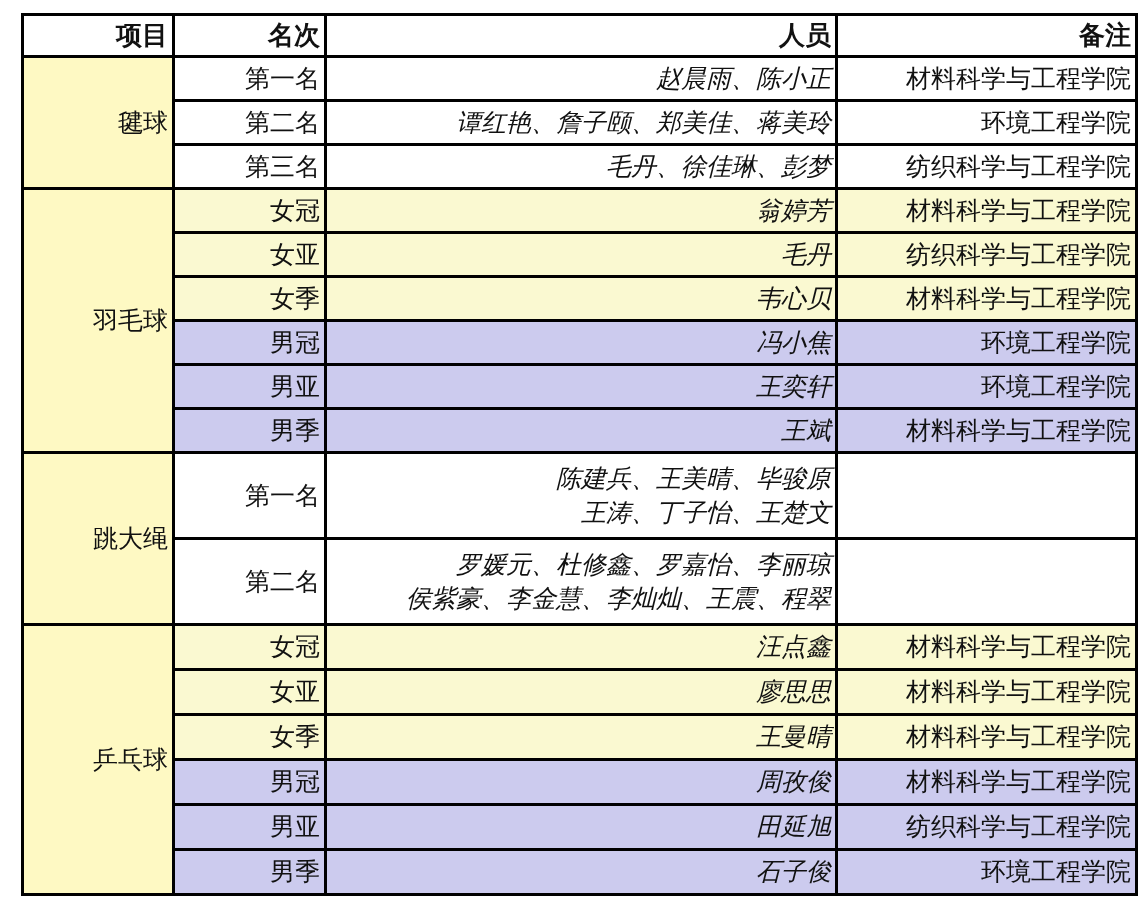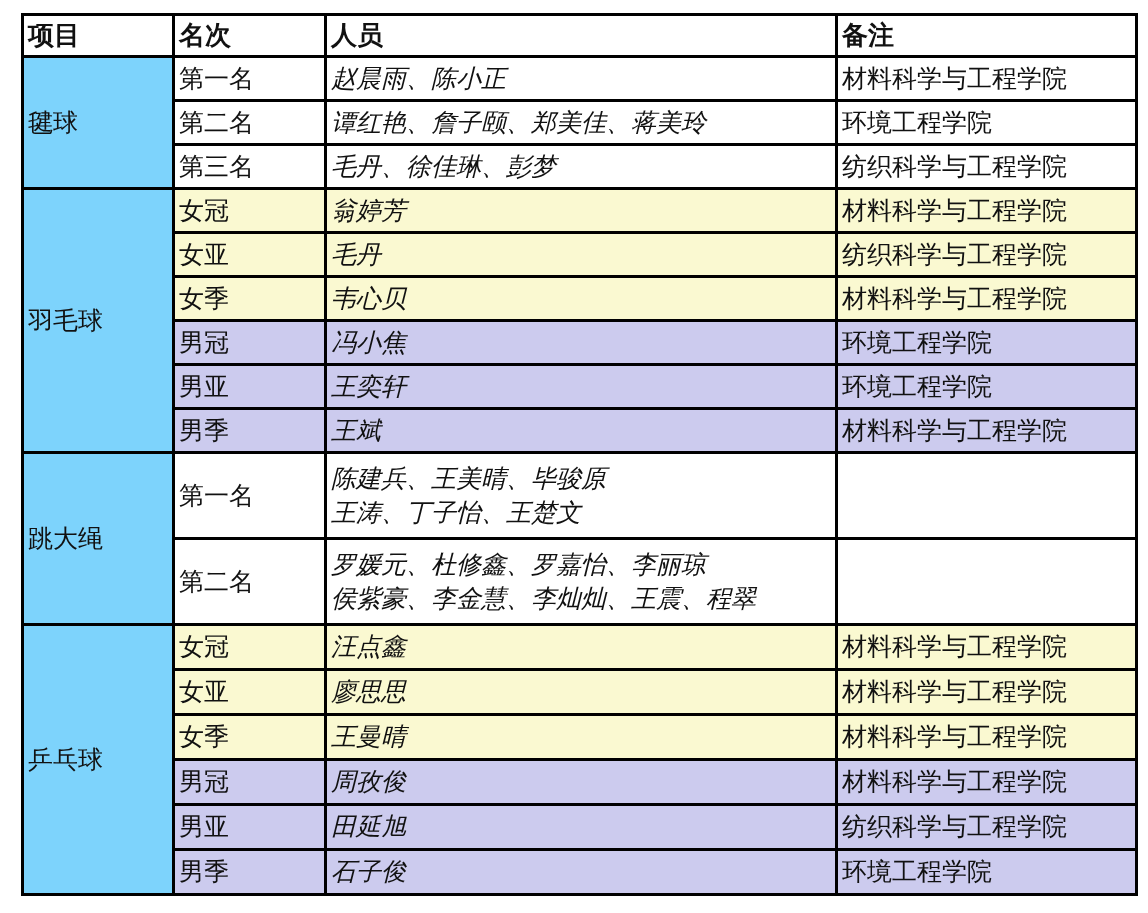--- a/index.html
+++ b/index.html
@@ -24,39 +24,39 @@
     border-collapse:collapse;
     table-layout:fixed;
   }
   table.results col.c-event{width:151px;}
   table.results col.c-rank{width:152px;}
   table.results col.c-members{width:511px;}
   table.results col.c-remark{width:300px;}
   table.results th,
   table.results td{
     border:3px solid var(--border);
-    text-align:left;
+    text-align:right;
     vertical-align:middle;
     padding:0 4px;
     font-size:25px;
     line-height:1.35;
     background:#ffffff;
     overflow:hidden;
   }
   table.results th{
     height:42px;
     font-weight:bold;
     font-size:26px;
   }
   table.results tr.row{height:44px;}
   table.results tr.row-tall{height:86px;}
   table.results tr.row-last-group{height:45px;}
   table.results td.theme-yellow{background:var(--yellow);}
   table.results td.theme-purple{background:var(--purple);}
-  table.results td.event-cell{background:#7dd3fc;}
+  table.results td.event-cell{background:#fef9c3;}
   .member-line{display:block;font-style:italic;}
 </style>
 </head>
 <body>
 
 <table class="results">
   <colgroup>
     <col class="c-event">
       <col class="c-rank">
       <col class="c-members">

